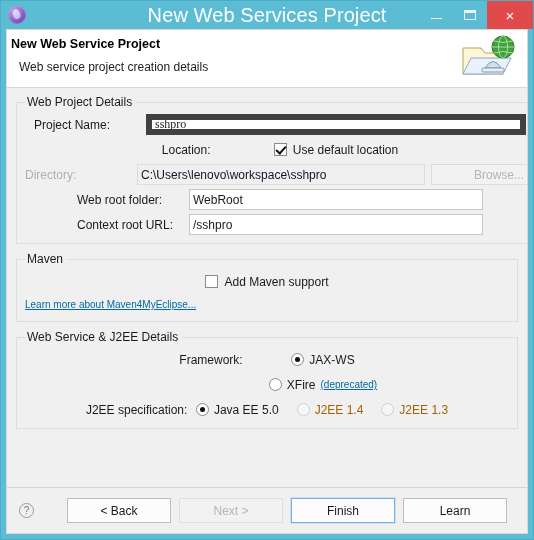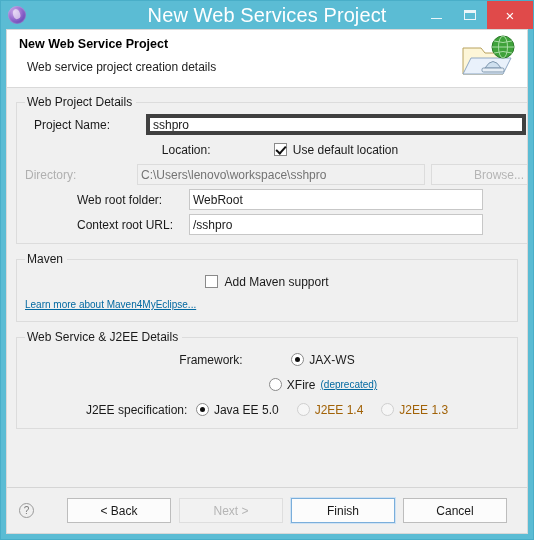--- a/index.html
+++ b/index.html
@@ -113,21 +113,21 @@
     flex-direction: column;
     overflow: hidden;
   }
 
   
   .banner {
     flex: 0 0 58px;
     background: #ffffff;
     border-bottom: 1px solid #d9d9d9;
     position: relative;
-    padding: 7px 0 0 12px;
+    padding: 7px 0 0 4px;
     box-sizing: border-box;
   }
   .banner-title {
     font-size: 12.5px;
     font-weight: bold;
     color: #000000;
   }
   .banner-sub {
     margin-top: 9px;
     margin-left: 8px;
@@ -184,25 +184,26 @@
     height: 21px;
     font-family: "Liberation Sans", sans-serif;
     font-size: 12px;
     color: #1a1a1a;
     padding: 0 3px;
     background: #ffffff;
     border: 1px solid #c7c7c7;
     outline: none;
   }
   input.txt.focused {
-    border: 4px solid #404040;
+    border: 6px solid #404040;
+    font-family: Liberation Serif, serif;
   }
   input.txt.disabled {
     background: #f0f0f0;
-    color: #737373;
+    color: #0f172a;
     border: 1px solid #dcdcdc;
   }
   .w-full  { width: 380px; }
   .w-wide  { width: 377px; }
   .w-mid   { width: 294px; }
   .w-dir   { width: 288px; }
 
   .btn {
     box-sizing: border-box;
     height: 21px;
@@ -461,18 +462,18 @@
       </fieldset>
 
     </div>
 
     <div class="btnbar">
       <div class="help-icon">?</div>
       <div class="bar-buttons">
         <button class="bar-btn">&lt; Back</button>
         <button class="bar-btn disabled" disabled="">Next &gt;</button>
         <button class="bar-btn default">Finish</button>
-        <button class="bar-btn">Cancel</button>
+        <button class="bar-btn">Learn</button>
       </div>
     </div>
 
   </div>
 </div>
 
 </body></html>

